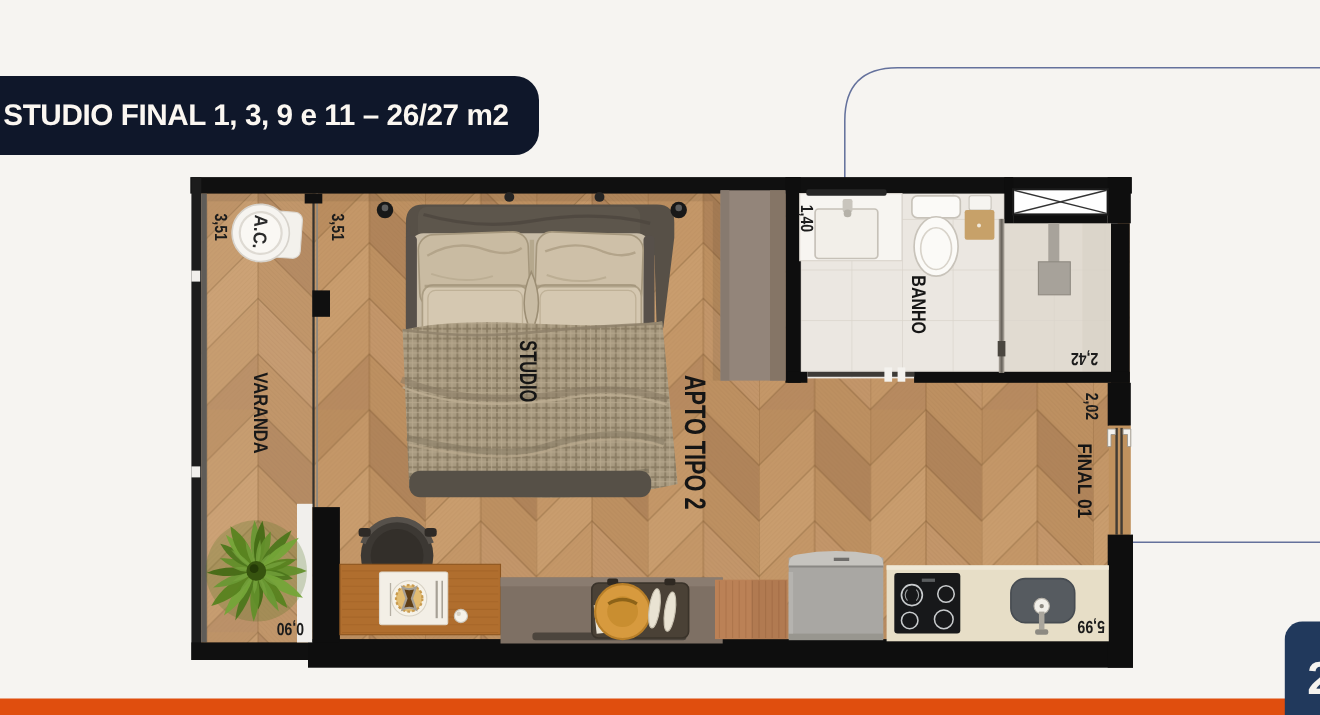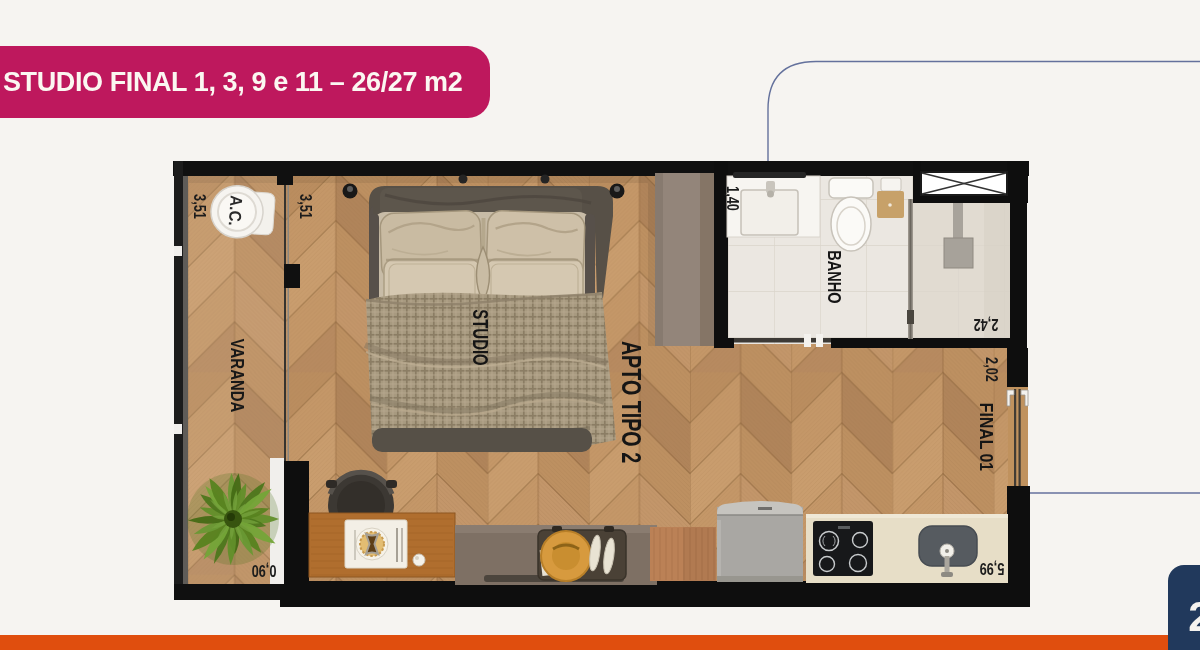--- a/index.html
+++ b/index.html
@@ -9,21 +9,21 @@
 
 <g>
       <path d="M1200 61.5 H816 Q768 61.5 768 109.5 V165" fill="none" stroke="#64719c" stroke-width="1.4"></path>
     </g>
 
 <g>
       <path d="M1028 493 H1200" fill="none" stroke="#64719c" stroke-width="1.4"></path>
     </g>
 </svg>
 
-<div style="position:absolute;left:0;top:46px;width:490px;height:72px;background:#be185d;border-radius:0 22px 22px 0;display:flex;align-items:center;">
+<div style="position:absolute;left:0;top:69px;width:490px;height:72px;background:#0f172a;border-radius:0 22px 22px 0;display:flex;align-items:center;">
 <span style="color:#fbf7f1;font-weight:bold;font-size:27px;letter-spacing:-0.4px;white-space:nowrap;padding-left:3px">STUDIO FINAL 1, 3, 9 e 11 – 26/27 m2</span>
 </div>
 <svg width="1200" height="650" viewBox="0 0 1200 650" style="position:absolute;left:0;top:0">
 <defs>
 <clipPath id="cA">
         <rect x="0" y="0" width="50.6" height="202.4"></rect>
       </clipPath>
 <clipPath id="cB">
         <rect x="50.6" y="0" width="50.6" height="202.4"></rect>
       </clipPath>

